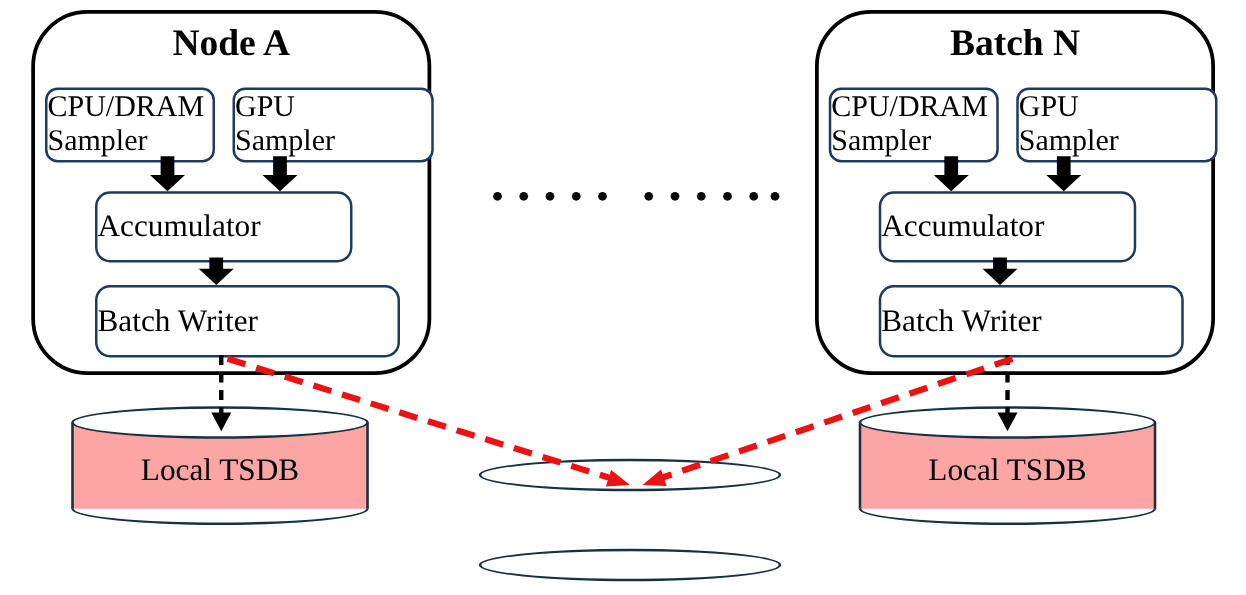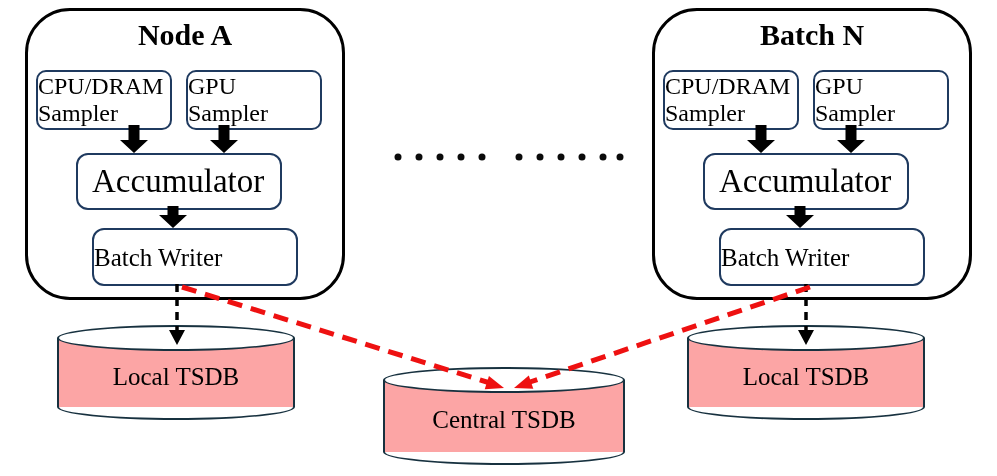--- a/index.html
+++ b/index.html
@@ -38,23 +38,23 @@
     box-sizing:border-box;
     display:flex;
     flex-direction:column;
     align-items:flex-start;
     justify-content:center;
     font-size:24px;
     line-height:27px;
     text-align:center;
   }
   .comp-cpu{left:8px;top:59px;width:136px;height:60px;}
-  .comp-gpu{left:158px;top:59px;width:136px;height:60px;}
-  .comp-acc{left:48px;top:142px;width:206px;height:57px;border-radius:12px;font-size:33px;padding-left:14px;}
-  .comp-bw {left:48px;top:217px;width:206px;height:58px;border-radius:12px;font-size:25px;margin-left:16px;}
+  .comp-gpu{left:158px;top:59px;width:161px;height:60px;}
+  .comp-acc{left:48px;top:142px;width:206px;height:57px;border-radius:12px;font-size:25px;}
+  .comp-bw {left:48px;top:217px;width:244px;height:58px;border-radius:12px;font-size:25px;}
   
   .cylinder{position:absolute;}
   .cyl-local-a{left:57px;top:325px;width:238px;height:95px;}
   .cyl-local-n{left:687px;top:325px;width:238px;height:95px;}
   .cyl-central{left:383px;top:367px;width:242px;height:98px;}
   .cyl-top{
     position:absolute;top:0;left:0;right:0;height:26px;
     border:2.5px solid #17313f;border-radius:50%;
     background:#fff;box-sizing:border-box;z-index:3;
   }
@@ -128,23 +128,20 @@
   <div class="cylinder cyl-local-n">
     <div class="cyl-bottom"></div>
     <div class="cyl-body">
       <span class="label">Local TSDB</span>
     </div>
     <div class="cyl-top"></div>
   </div>
 
   <div class="cylinder cyl-central">
     <div class="cyl-bottom"></div>
-    <div class="cyl-body">
-      <span class="label">Central TSDB</span>
-    </div>
     <div class="cyl-top"></div>
   </div>
 
   <svg id="overlay" width="997" height="476" viewBox="0 0 997 476">
 
     <g>
       <polygon fill="#000" points="128.5,125 139.5,125 139.5,140 148,140 134,153 120,140 128.5,140"></polygon>
     </g>
     <g>
       <polygon fill="#000" points="218.5,125 229.5,125 229.5,140 238,140 224,153 210,140 218.5,140"></polygon>

